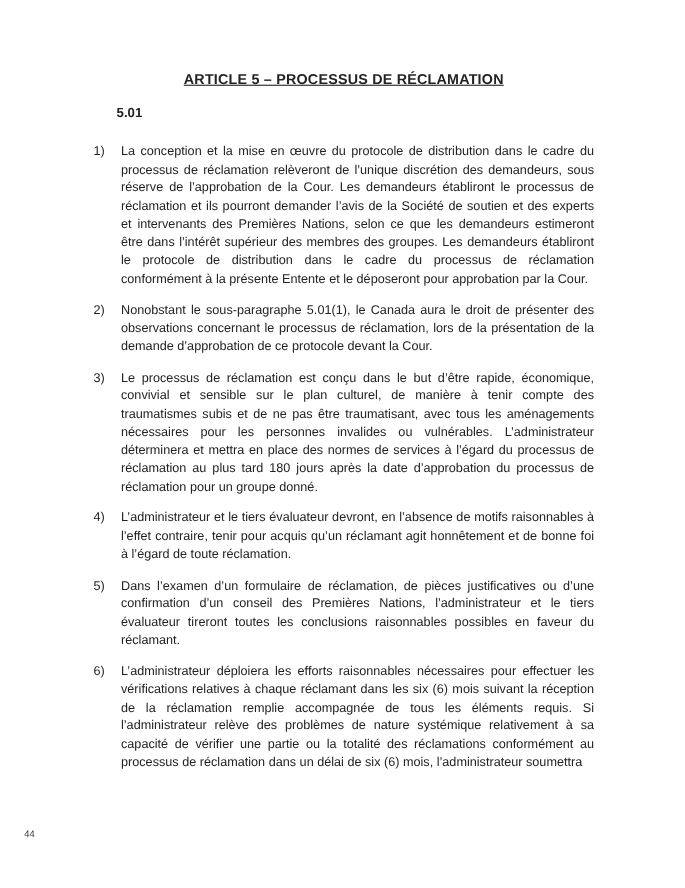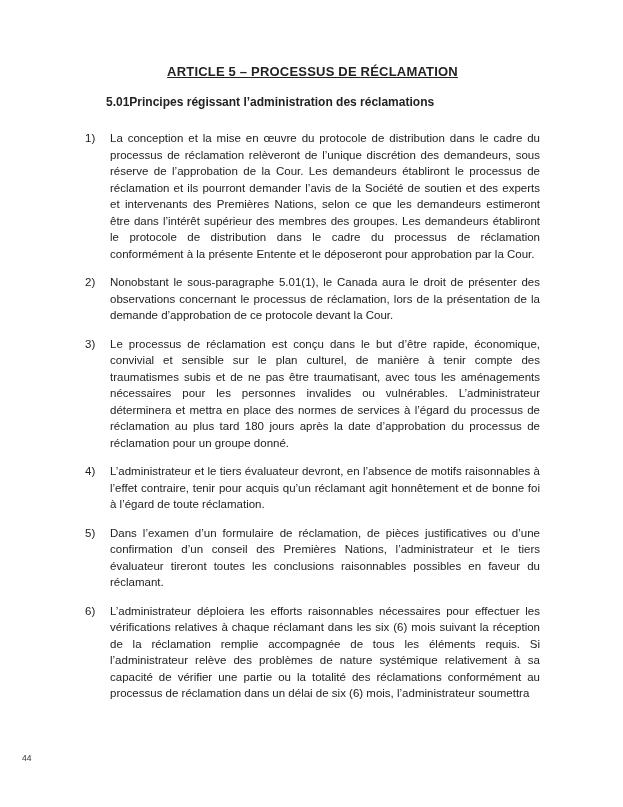--- a/index.html
+++ b/index.html
@@ -70,21 +70,20 @@
 </head>
 <body>
 
 <div class="page">
   <div class="content">
 
     <div class="doc-title">ARTICLE 5 – PROCESSUS DE RÉCLAMATION</div>
 
     <div class="section-heading">
       <span class="section-number">5.01</span>
-      <span>Principes régissant l’administration des réclamations</span>
     </div>
 
     <div class="paragraph">
       <span class="para-number">1)</span>
       <span class="para-text">La conception et la mise en œuvre du protocole de distribution dans le cadre du processus de réclamation relèveront de l’unique discrétion des demandeurs, sous réserve de l’approbation de la Cour. Les demandeurs établiront le processus de réclamation et ils pourront demander l’avis de la Société de soutien et des experts et intervenants des Premières Nations, selon ce que les demandeurs estimeront être dans l’intérêt supérieur des membres des groupes. Les demandeurs établiront le protocole de distribution dans le cadre du processus de réclamation conformément à la présente Entente et le déposeront pour approbation par la Cour.</span>
     </div>
 
     <div class="paragraph">
       <span class="para-number">2)</span>
       <span class="para-text">Nonobstant le sous-paragraphe 5.01(1), le Canada aura le droit de présenter des observations concernant le processus de réclamation, lors de la présentation de la demande d’approbation de ce protocole devant la Cour.</span>

